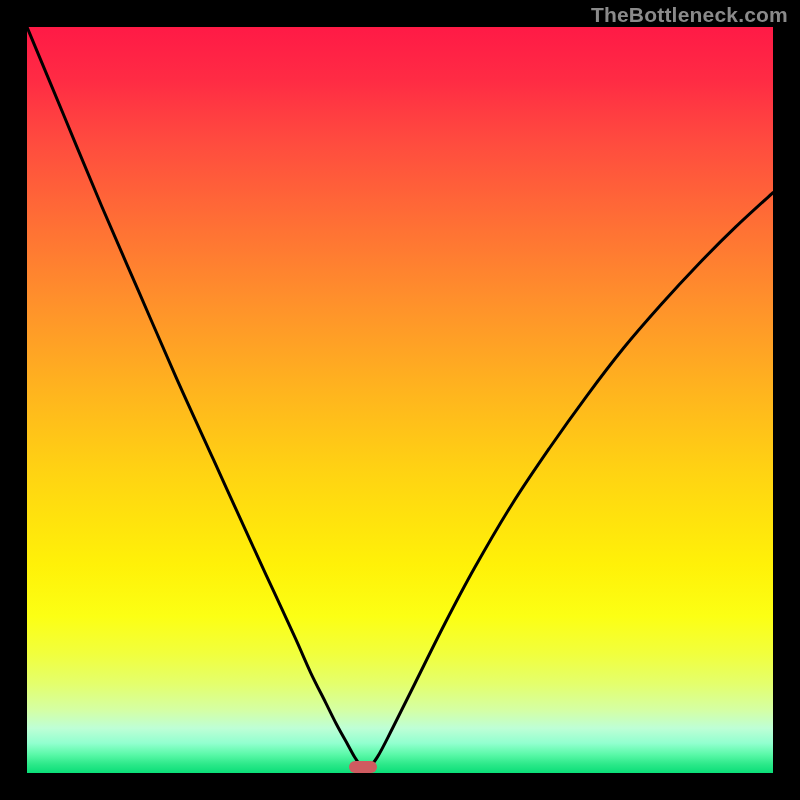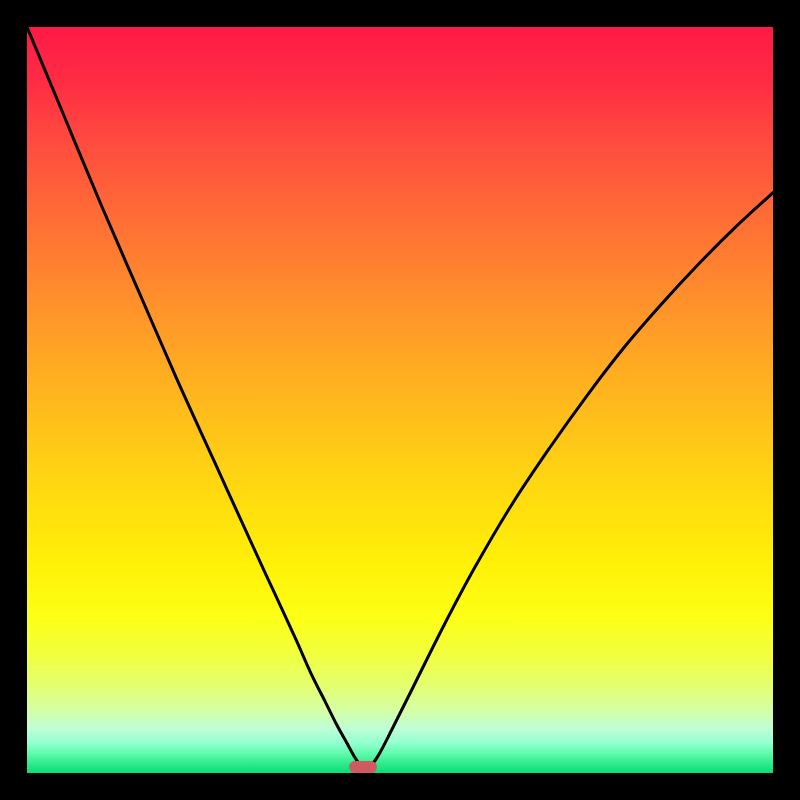--- a/index.html
+++ b/index.html
@@ -73,13 +73,14 @@
 <body>
 
 <div class="frame">
   <div class="plot">
     <div class="gradient"></div>
     <svg class="curve" viewBox="0 0 746 746" preserveAspectRatio="none">
       <path id="curve-path" fill="none" stroke="#000" stroke-width="3" stroke-linecap="round" d="M 0.00 0.00 C 6.22 14.92, 24.87 59.68, 37.30 89.52 C 49.73 119.36, 62.17 149.82, 74.60 179.04 C 87.03 208.26, 99.47 236.23, 111.90 264.83 C 124.33 293.43, 136.77 322.64, 149.20 350.62 C 161.63 378.60, 174.07 405.33, 186.50 432.68 C 198.93 460.03, 213.85 492.98, 223.80 514.74 C 233.75 536.50, 238.72 547.07, 246.18 563.23 C 253.64 579.39, 262.34 598.04, 268.56 611.72 C 274.78 625.40, 278.51 634.72, 283.48 645.29 C 288.45 655.86, 294.05 666.43, 298.40 675.13 C 302.75 683.83, 305.86 690.42, 309.59 697.51 C 313.32 704.60, 317.67 712.06, 320.78 717.65 C 323.89 723.25, 326.00 727.47, 328.24 731.08 C 330.48 734.69, 332.34 737.30, 334.21 739.29 C 336.07 741.28, 336.69 744.63, 339.43 743.02 C 342.17 741.40, 346.27 736.55, 350.62 729.59 C 354.97 722.63, 359.32 713.42, 365.54 701.24 C 371.76 689.06, 379.22 673.89, 387.92 656.48 C 396.62 639.07, 407.81 616.07, 417.76 596.80 C 427.71 577.53, 436.41 560.74, 447.60 540.85 C 458.79 520.96, 472.47 497.33, 484.90 477.44 C 497.33 457.55, 509.77 439.52, 522.20 421.49 C 534.63 403.46, 547.07 386.05, 559.50 369.27 C 571.93 352.49, 584.37 336.07, 596.80 320.78 C 609.23 305.49, 621.67 291.44, 634.10 277.51 C 646.53 263.59, 658.97 250.16, 671.40 237.23 C 683.83 224.30, 696.27 211.86, 708.70 199.93 C 721.13 187.99, 739.78 171.33, 746.00 165.61"></path>
     </svg>
     <div class="marker" id="opt-marker" style="left: 321.526px; width: 28.348px; height: 12px; top: 734px;"></div>
   </div>
+  <div class="watermark">TheBottleneck.com</div>
 </div>
 
 </body></html>

